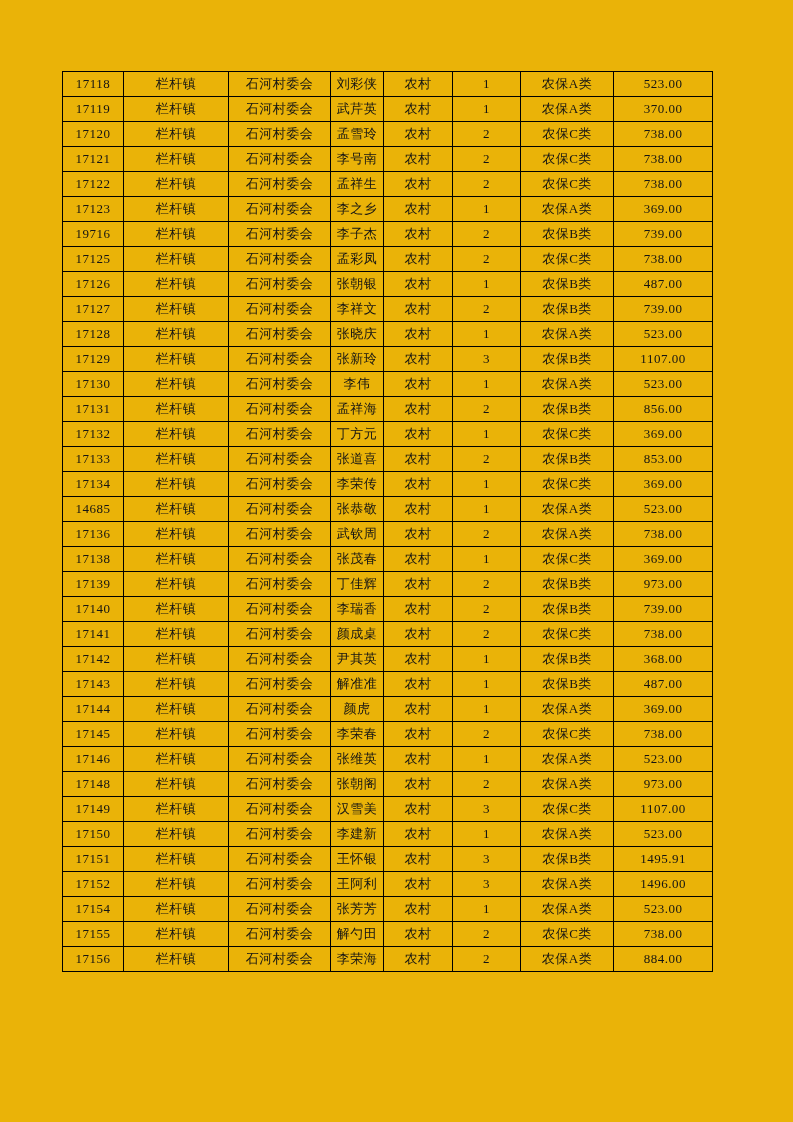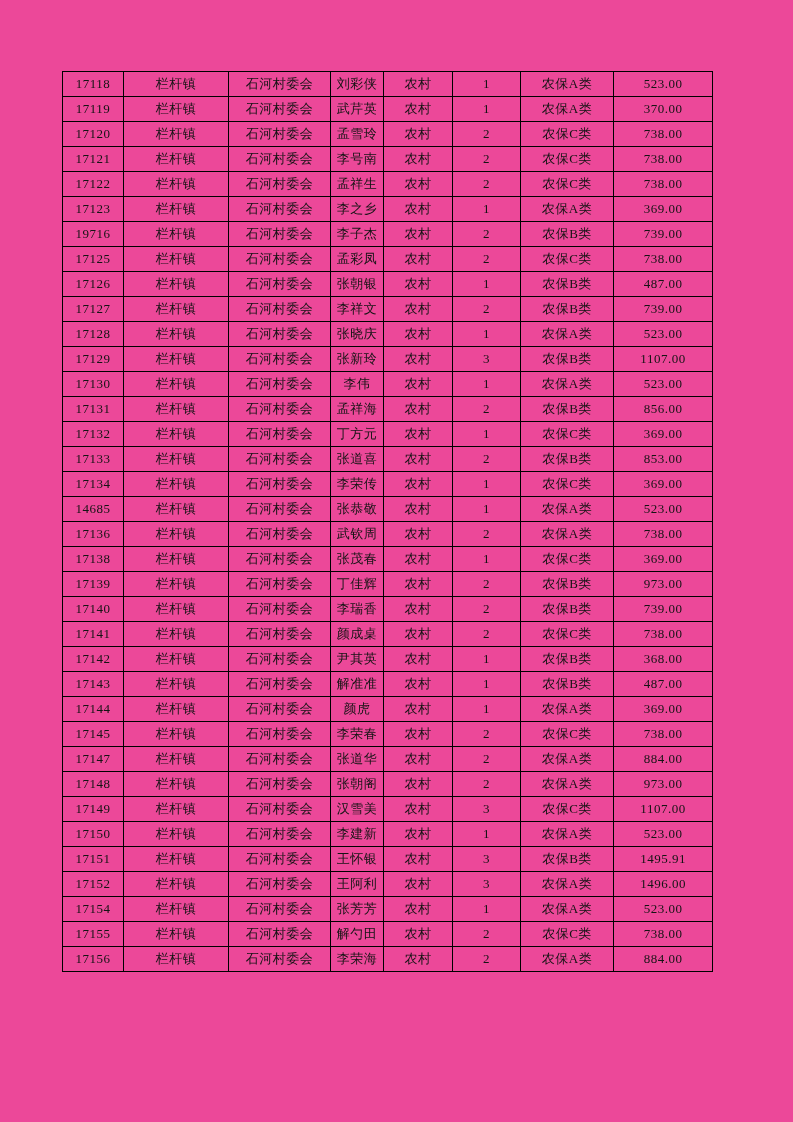--- a/index.html
+++ b/index.html
@@ -4,21 +4,21 @@
 <style>
   html, body {
     margin: 0;
     padding: 0;
     background: #ffffff;
   }
   .page {
     position: relative;
     width: 793px;
     height: 1122px;
-    background: #ec4899;
+    background: #eab308;
     overflow: hidden;
     font-family: "Liberation Serif", "DejaVu Serif", serif;
     color: #141414;
     text-decoration: underline;
   }
   table.roster {
     position: absolute;
     left: 62px;
     top: 71px;
     width: 650px;
@@ -326,28 +326,28 @@
     <td class="cell-seq">17145</td>
     <td class="cell-town">栏杆镇</td>
     <td class="cell-village">石河村委会</td>
     <td class="cell-name">李荣春</td>
     <td class="cell-residence">农村</td>
     <td class="cell-persons">2</td>
     <td class="cell-category">农保C类</td>
     <td class="cell-amount">738.00</td>
   </tr>
         <tr>
-    <td class="cell-seq">17147</td>
-    <td class="cell-town">栏杆镇</td>
-    <td class="cell-village">石河村委会</td>
-    <td class="cell-name">张道华</td>
-    <td class="cell-residence">农村</td>
-    <td class="cell-persons">2</td>
-    <td class="cell-category">农保A类</td>
-    <td class="cell-amount">884.00</td>
+    <td class="cell-seq">17146</td>
+    <td class="cell-town">栏杆镇</td>
+    <td class="cell-village">石河村委会</td>
+    <td class="cell-name">张维英</td>
+    <td class="cell-residence">农村</td>
+    <td class="cell-persons">1</td>
+    <td class="cell-category">农保A类</td>
+    <td class="cell-amount">523.00</td>
   </tr>
         <tr>
     <td class="cell-seq">17148</td>
     <td class="cell-town">栏杆镇</td>
     <td class="cell-village">石河村委会</td>
     <td class="cell-name">张朝阁</td>
     <td class="cell-residence">农村</td>
     <td class="cell-persons">2</td>
     <td class="cell-category">农保A类</td>
     <td class="cell-amount">973.00</td>

